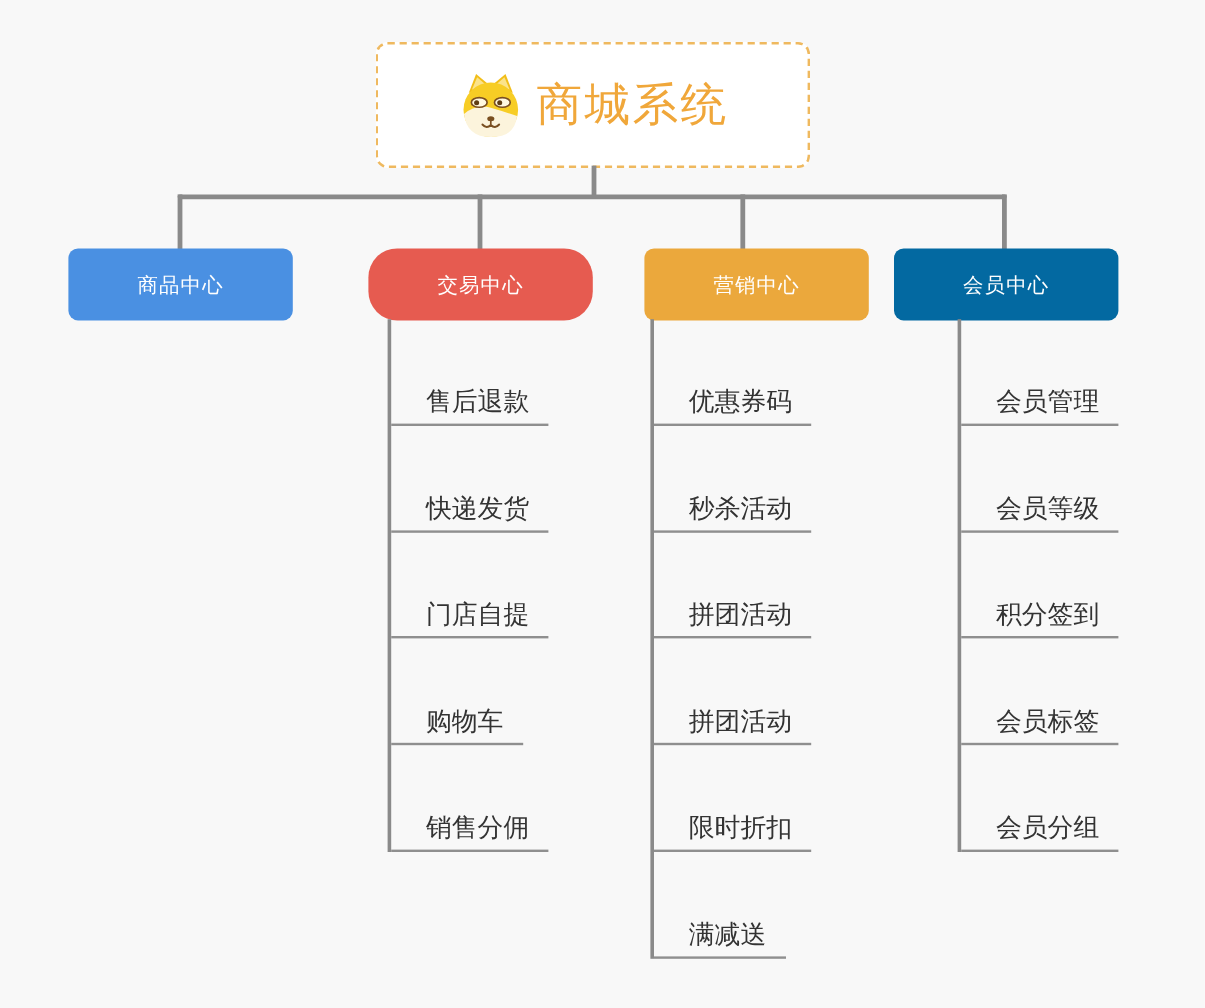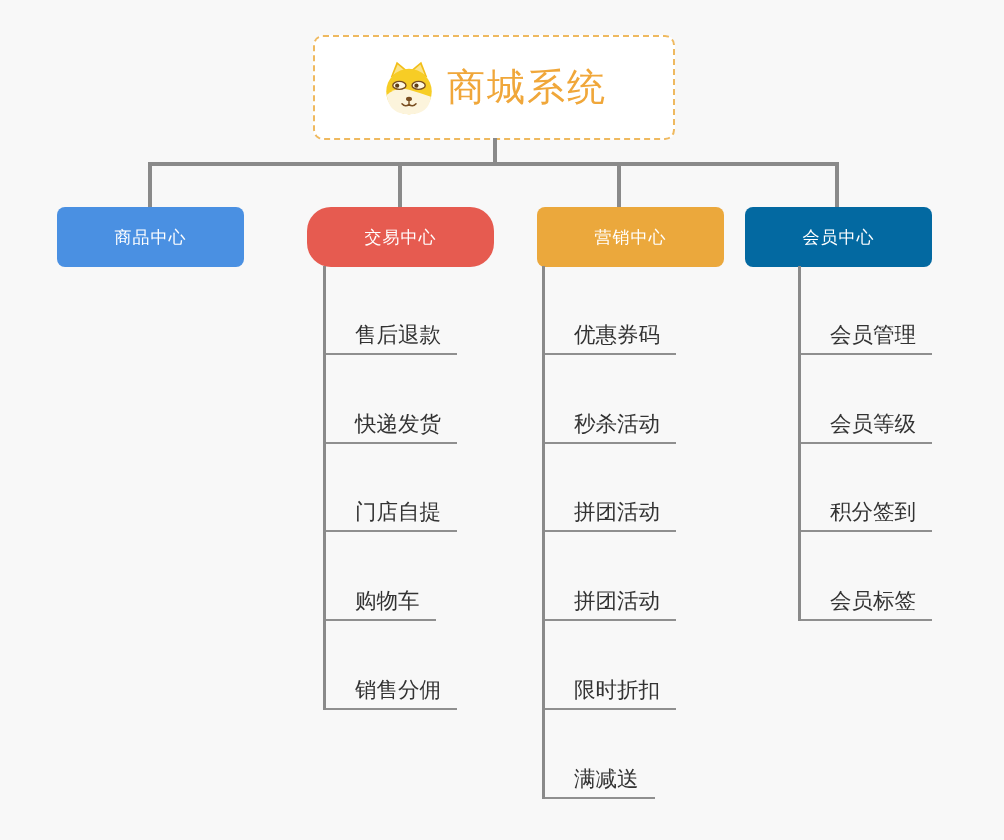--- a/index.html
+++ b/index.html
@@ -111,15 +111,16 @@
     <div class="item">拼团活动</div>
     <div class="item">限时折扣</div>
     <div class="item">满减送</div>
   </div>
 
   <div class="items i3">
     <div class="item">会员管理</div>
     <div class="item">会员等级</div>
     <div class="item">积分签到</div>
     <div class="item">会员标签</div>
+    <div class="item">会员分组</div>
   </div>
 
 </div>
 
 </body></html>

